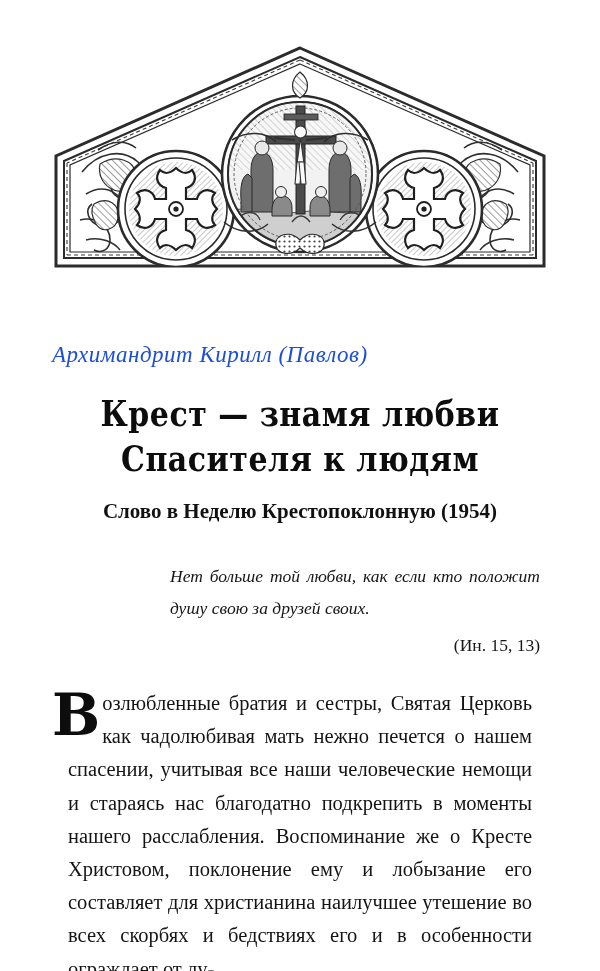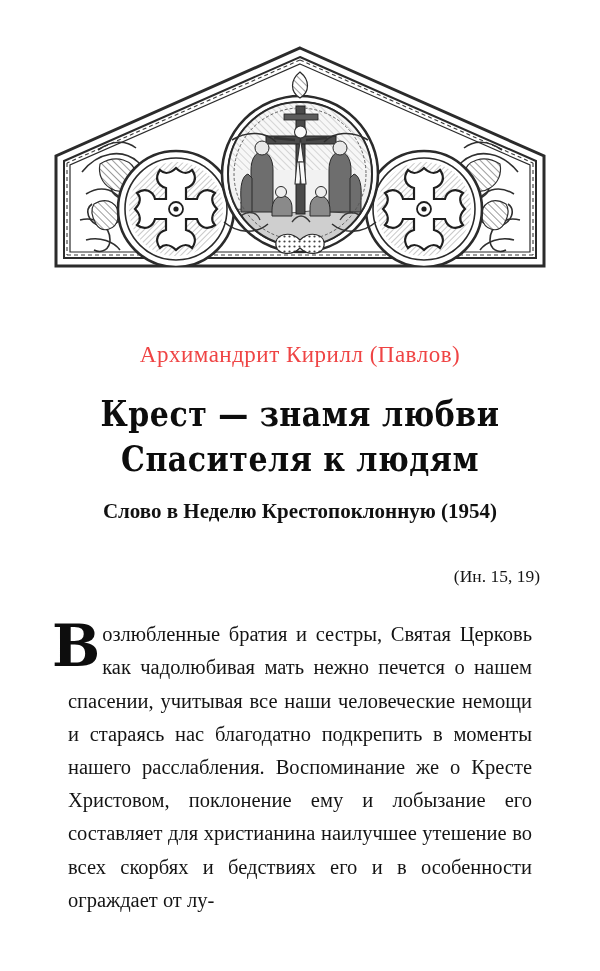--- a/index.html
+++ b/index.html
@@ -31,26 +31,26 @@
     position: relative;
   }
   .headpiece svg {
     display: block;
     width: 496px;
     height: 232px;
   }
 
   
   .author {
-    text-align: center;
-    font-family: "Liberation Serif", serif;
+    font-family: "Liberation Serif", serif;
+    font-style: italic;
     font-size: 23px;
     letter-spacing: 0.5px;
     margin-top: 66px;
-    color: #ef4444;
+    color: #1d4ed8;
   }
   .title-main {
     text-align: center;
     margin-top: 24px;
     font-family: "DejaVu Serif", serif;
     font-weight: bold;
     font-size: 30px;
     line-height: 1.28;
     letter-spacing: 0.5px;
     color: #0d0d0d;
@@ -302,21 +302,22 @@
   <div class="author">Архимандрит Кирилл (Павлов)</div>
 
   <div class="title-main">
     <span class="title-line">Крест — знамя любви</span>
     <span class="title-line">Спасителя к людям</span>
   </div>
 
   <div class="subtitle">Слово в Неделю Крестопоклонную (1954)</div>
 
   <div class="epigraph">
-    <div class="epigraph-ref">(Ин. 15, 19)</div>
+    <div>Нет больше той любви, как если кто положит душу свою за друзей своих.</div>
+    <div class="epigraph-ref">(Ин. 15, 13)</div>
   </div>
 
   <div class="body-text">
     <span class="dropcap">В</span>
     <p>озлюбленные братия и сестры, Святая Церковь как чадолюбивая мать нежно печется о нашем спасении, учитывая все наши человеческие немощи и стараясь нас благодатно подкрепить в моменты нашего расслабления. Воспоминание же о Кресте Христовом, поклонение ему и лобызание его составляет для христианина наилучшее утешение во всех скорбях и бедствиях его и в особенности ограждает от лу-</p>
   </div>
 
 </div>
 
 </body></html>

